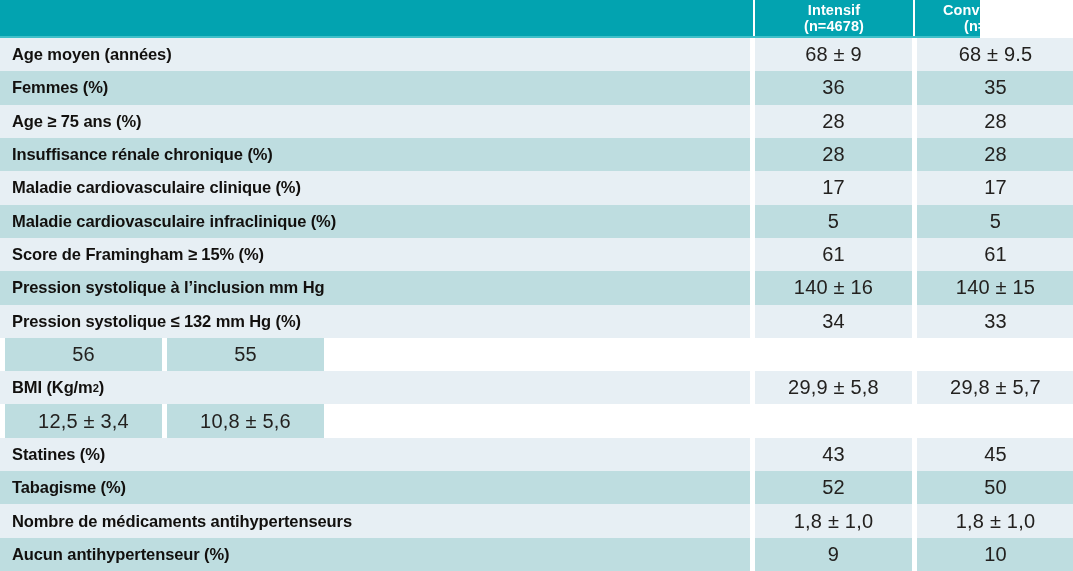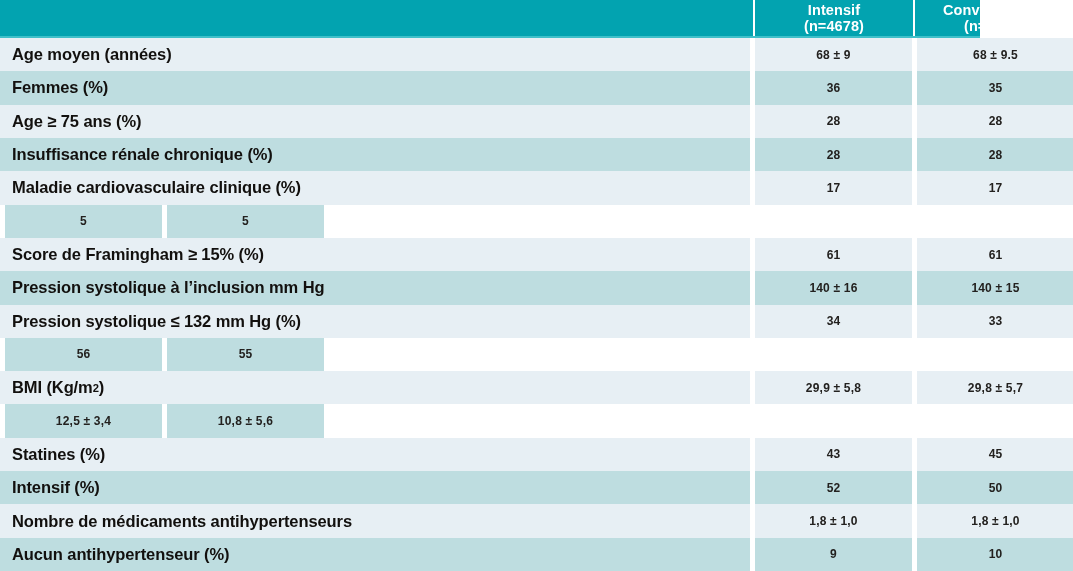--- a/index.html
+++ b/index.html
@@ -85,22 +85,22 @@
     flex: 0 0 5px;
     width: 5px;
     background: #ffffff;
   }
   .cell-val {
     flex: 0 0 157px;
     width: 157px;
     display: flex;
     align-items: center;
     justify-content: center;
-    font-size: 12px;
-    font-weight: bold;
+    font-size: 20px;
+    font-weight: normal;
     color: #23211f;
     letter-spacing: 0.2px;
   }
 
   
   .stripe-a .cell-label,
   .stripe-a .cell-val { background: #e7eff4; }
   .stripe-b .cell-label,
   .stripe-b .cell-val { background: #bedde0; }
 
@@ -153,20 +153,21 @@
         <div class="cell-val">28</div>
       </div>
       <div class="trow stripe-a">
         <div class="cell-label">Maladie cardiovasculaire clinique (%)</div>
         <div class="gap"></div>
         <div class="cell-val">17</div>
         <div class="gap"></div>
         <div class="cell-val">17</div>
       </div>
       <div class="trow stripe-b">
+        <div class="cell-label">Maladie cardiovasculaire infraclinique (%)</div>
         <div class="gap"></div>
         <div class="cell-val">5</div>
         <div class="gap"></div>
         <div class="cell-val">5</div>
       </div>
       <div class="trow stripe-a">
         <div class="cell-label">Score de Framingham ≥ 15% (%)</div>
         <div class="gap"></div>
         <div class="cell-val">61</div>
         <div class="gap"></div>
@@ -206,21 +207,21 @@
         <div class="cell-val">10,8 ± 5,6</div>
       </div>
       <div class="trow stripe-a">
         <div class="cell-label">Statines (%)</div>
         <div class="gap"></div>
         <div class="cell-val">43</div>
         <div class="gap"></div>
         <div class="cell-val">45</div>
       </div>
       <div class="trow stripe-b">
-        <div class="cell-label">Intensif (%)</div>
+        <div class="cell-label">Tabagisme (%)</div>
         <div class="gap"></div>
         <div class="cell-val">52</div>
         <div class="gap"></div>
         <div class="cell-val">50</div>
       </div>
       <div class="trow stripe-a">
         <div class="cell-label">Nombre de médicaments antihypertenseurs</div>
         <div class="gap"></div>
         <div class="cell-val">1,8 ± 1,0</div>
         <div class="gap"></div>

